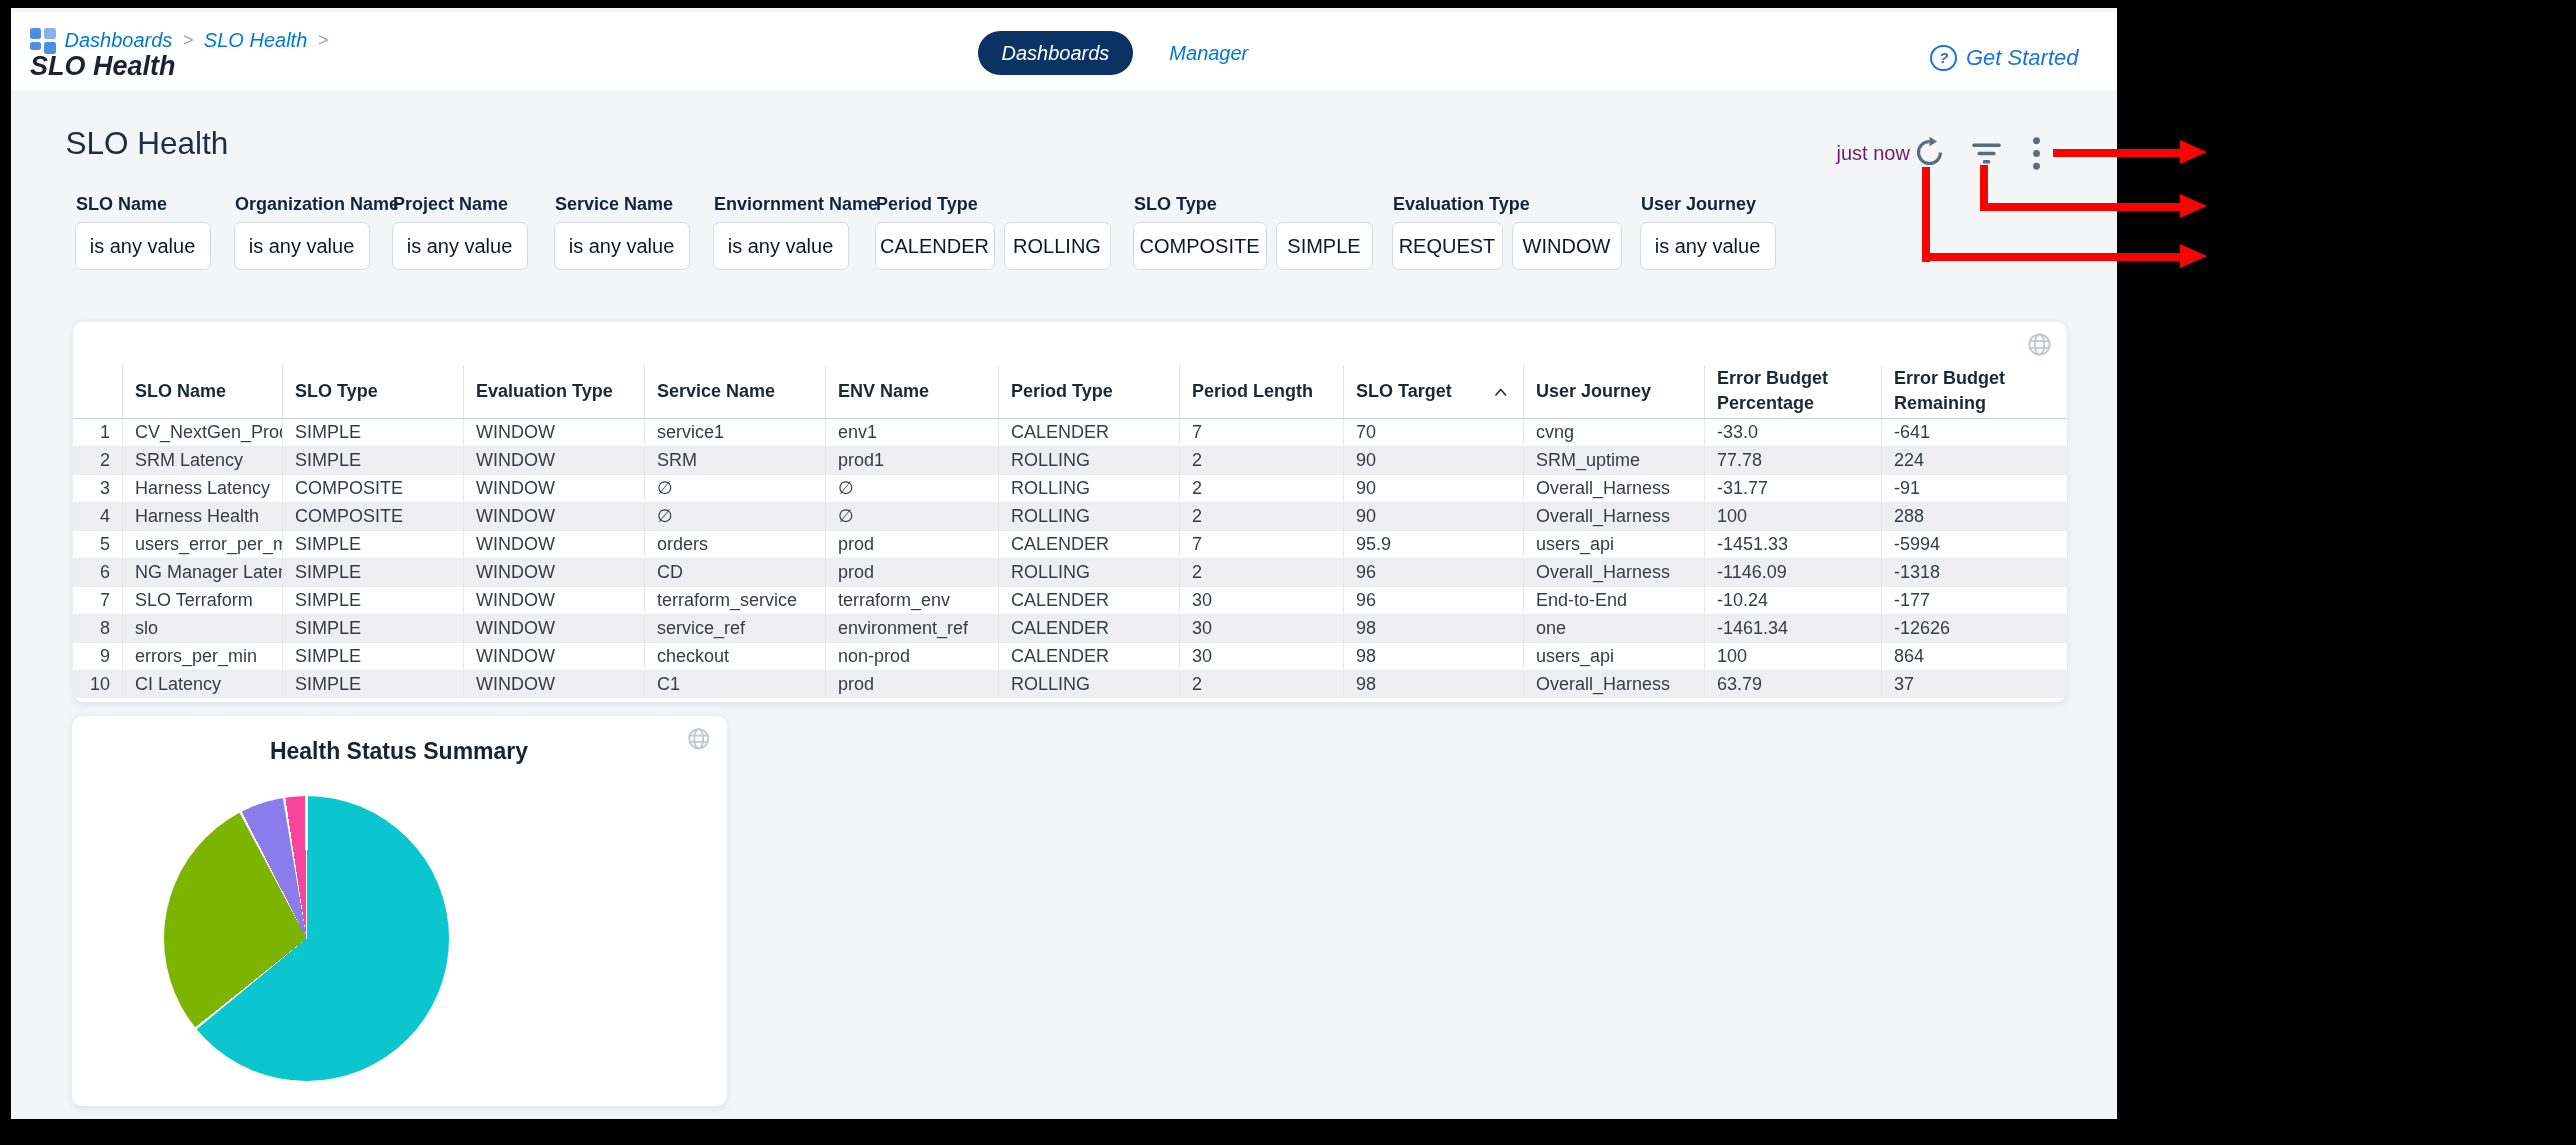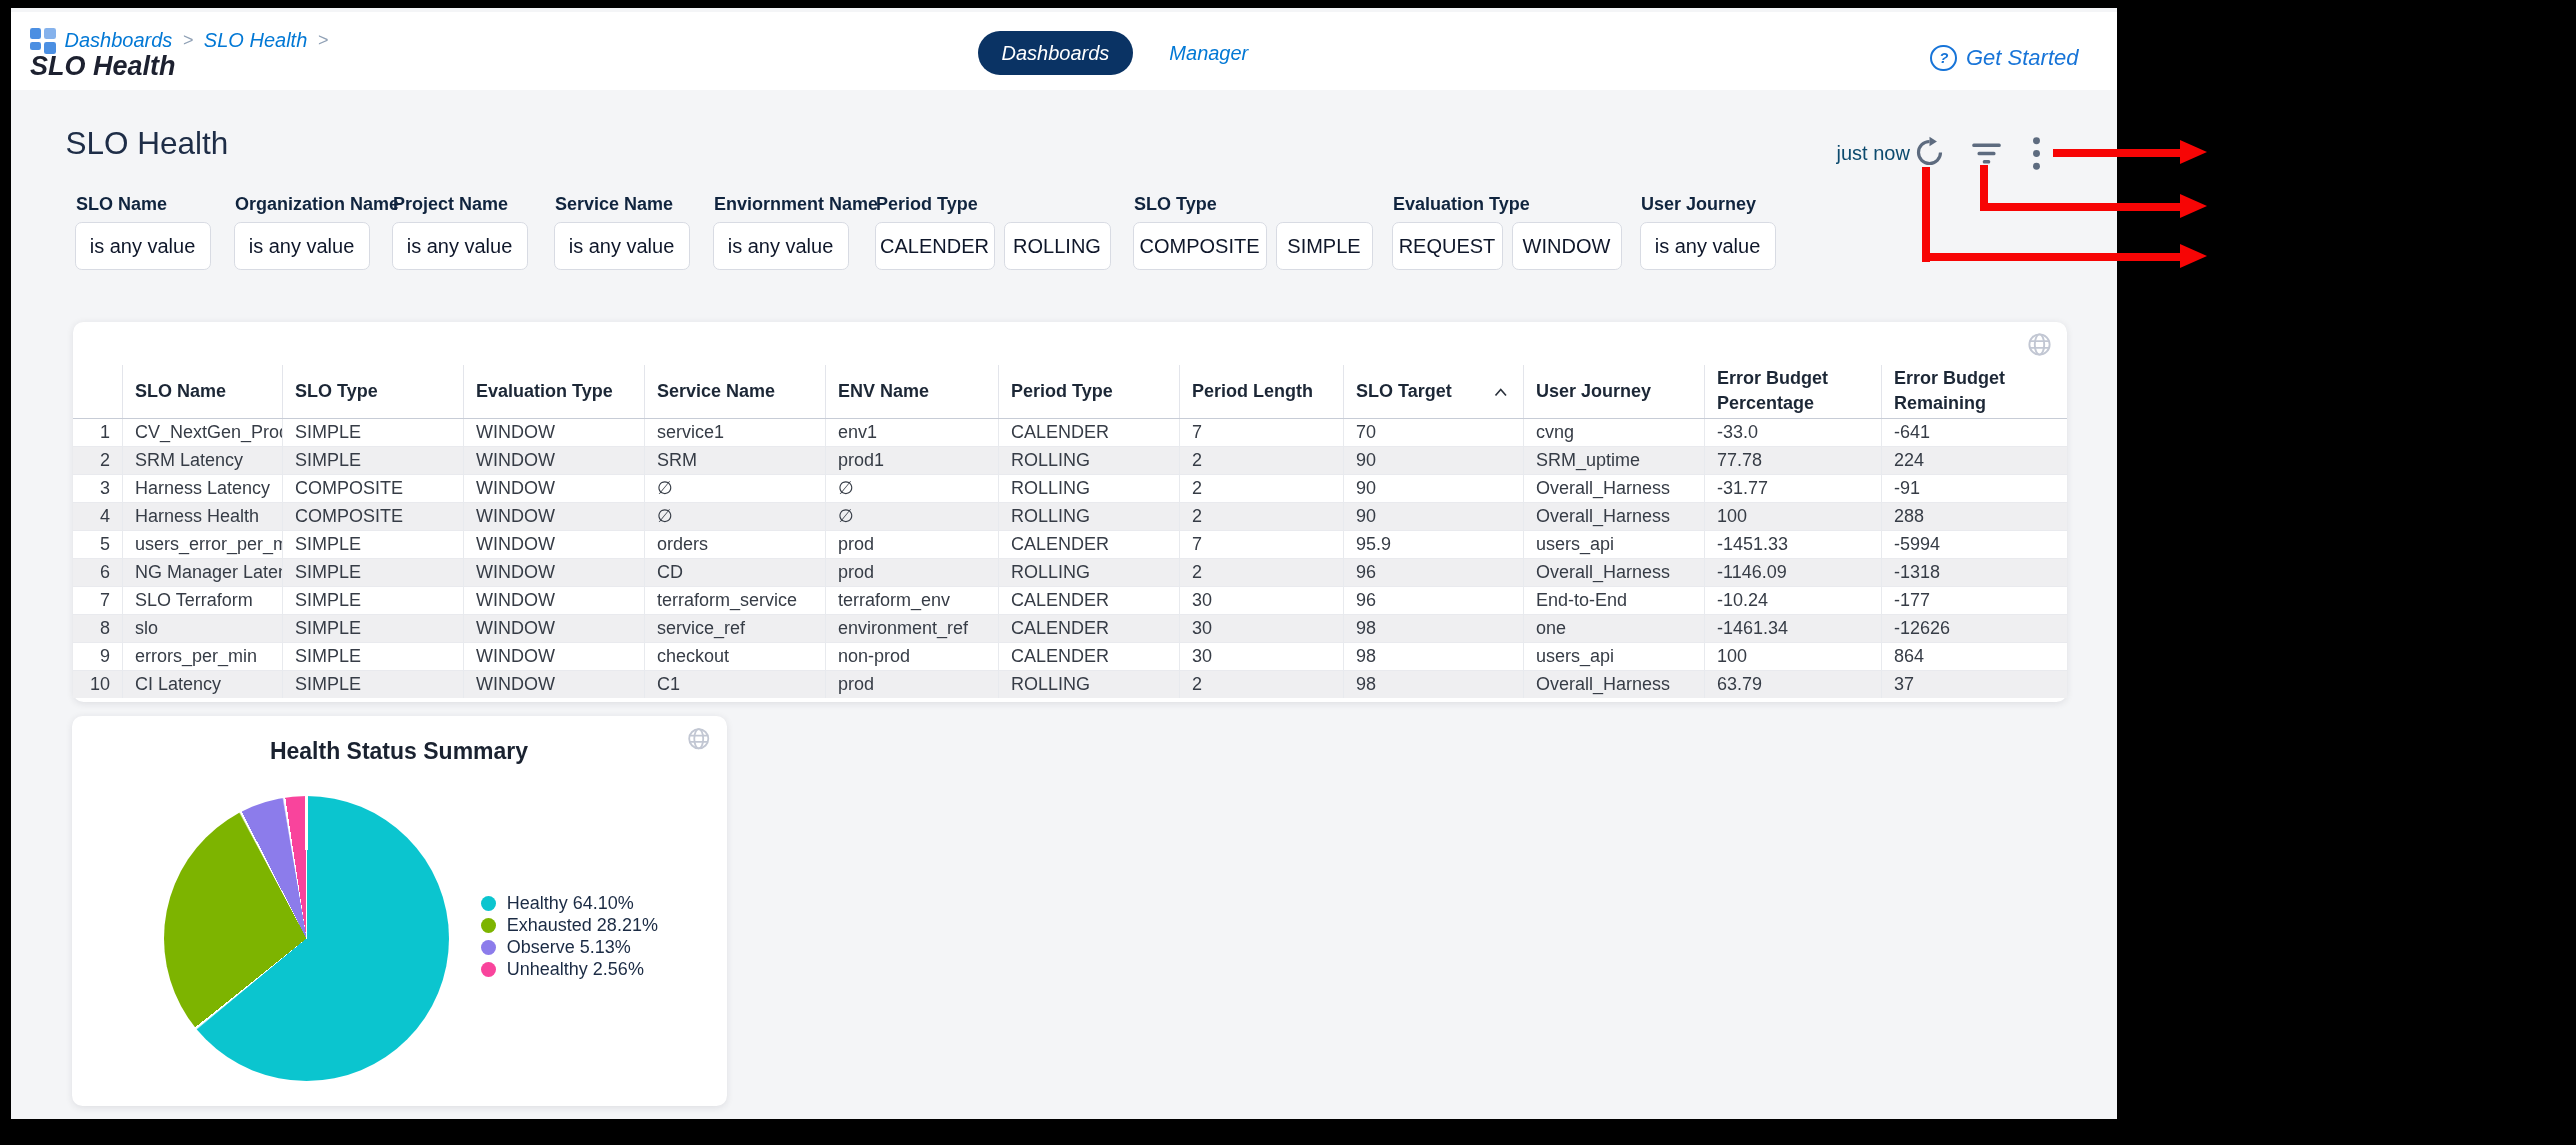--- a/index.html
+++ b/index.html
@@ -24,21 +24,21 @@
   .grid-icon .q3{left:0;top:14.3px;width:11.3px;height:7.5px;}
   .grid-icon .q4{left:14.3px;top:14.3px;width:11.3px;height:11.3px;}
   .page-title{position:absolute;left:19.5px;top:39px;font-size:27px;font-weight:700;color:#1d2130;}
   .tabs{position:absolute;left:967px;top:19.5px;display:flex;align-items:center;gap:36px;}
   .tab-pill{height:44px;line-height:44px;padding:0 24px;border-radius:22px;background:#0a3364;color:#ffffff;font-size:20px;cursor:pointer;}
   .tab-link{color:#0278d5;font-size:20px;cursor:pointer;}
   .get-started{position:absolute;right:38px;top:33px;display:flex;align-items:center;gap:9px;color:#1774d8;font-size:22px;cursor:pointer;}
   .q-icon{width:22.5px;height:22.5px;border:2.3px solid #1774d8;border-radius:50%;display:flex;align-items:center;justify-content:center;font-size:15px;font-weight:700;}
   
   .dash-heading{position:absolute;left:55px;top:117px;font-size:31.5px;font-weight:500;color:#1e2d47;}
-  .last-refresh{position:absolute;left:1826px;top:134px;font-size:20px;color:#0c4a6e;}
+  .last-refresh{position:absolute;left:1826px;top:134px;font-size:20px;color:#701a75;}
   .tb-icon{position:absolute;cursor:pointer;}
   .i-refresh{left:1902px;top:128px;}
   .i-filter{left:1959px;top:134px;}
   .i-kebab{left:2021px;top:128px;}
   
   .filters{position:absolute;left:0;top:186px;width:100%;height:83px;}
   .fgroup{position:absolute;top:0;}
   .flabel{position:absolute;left:1.5px;top:0;font-size:18px;font-weight:600;color:#10243e;white-space:nowrap;}
   .fbtns{position:absolute;left:0;top:28.5px;display:flex;gap:9px;}
   .fbtn{height:48px;border:1.5px solid #d8dbe3;border-radius:6.8px;background:#fff;color:#0f172a;
@@ -383,38 +383,20 @@
   <div class="card pie-card">
     <div class="card-title">Health Status Summary</div>
     <div class="globe">
       <svg width="25.5" height="25.5" viewBox="0 0 24 24" fill="none" stroke="#c2c7d3" stroke-width="1.7">
         <circle cx="12" cy="12" r="9"></circle>
           <ellipse cx="12" cy="12" rx="4.2" ry="9"></ellipse>
         <path d="M3.4 9h17.2M3.4 15h17.2"></path>
       </svg>
     </div>
     <div class="pie" id="pie" style="background: conic-gradient(rgb(255, 255, 255) 0deg, rgb(255, 255, 255) 0.65deg, rgb(11, 197, 207) 0.65deg, rgb(11, 197, 207) 230.11deg, rgb(255, 255, 255) 230.76deg, rgb(255, 255, 255) 231.41deg, rgb(125, 180, 0) 231.41deg, rgb(125, 180, 0) 331.666deg, rgb(255, 255, 255) 332.316deg, rgb(255, 255, 255) 332.966deg, rgb(140, 124, 235) 332.966deg, rgb(140, 124, 235) 350.134deg, rgb(255, 255, 255) 350.784deg, rgb(255, 255, 255) 351.434deg, rgb(249, 68, 156) 351.434deg, rgb(249, 68, 156) 359.35deg, rgb(255, 255, 255) 359.35deg, rgb(255, 255, 255) 360deg);"></div>
-    <div class="legend" id="legend">
-        <div class="legend-item">
-          <span class="legend-dot" style="background: rgb(11, 197, 207);"></span>
-          <span>Healthy 64.10%</span>
-        </div>
-        <div class="legend-item">
-          <span class="legend-dot" style="background: rgb(125, 180, 0);"></span>
-          <span>Exhausted 28.21%</span>
-        </div>
-        <div class="legend-item">
-          <span class="legend-dot" style="background: rgb(140, 124, 235);"></span>
-          <span>Observe 5.13%</span>
-        </div>
-        <div class="legend-item">
-          <span class="legend-dot" style="background: rgb(249, 68, 156);"></span>
-          <span>Unhealthy 2.56%</span>
-        </div>
-      </div>
   </div>
 
 </div>
 
 <div class="arrow-part a1h" style="background: rgb(247, 5, 5);"></div>
 <div class="arrow-head a1k" style="border-left-color: rgb(247, 5, 5);"></div>
 <div class="arrow-part a2v" style="background: rgb(247, 5, 5);"></div>
 <div class="arrow-part a2h" style="background: rgb(247, 5, 5);"></div>
 <div class="arrow-head a2k" style="border-left-color: rgb(247, 5, 5);"></div>
 <div class="arrow-part a3v" style="background: rgb(247, 5, 5);"></div>

